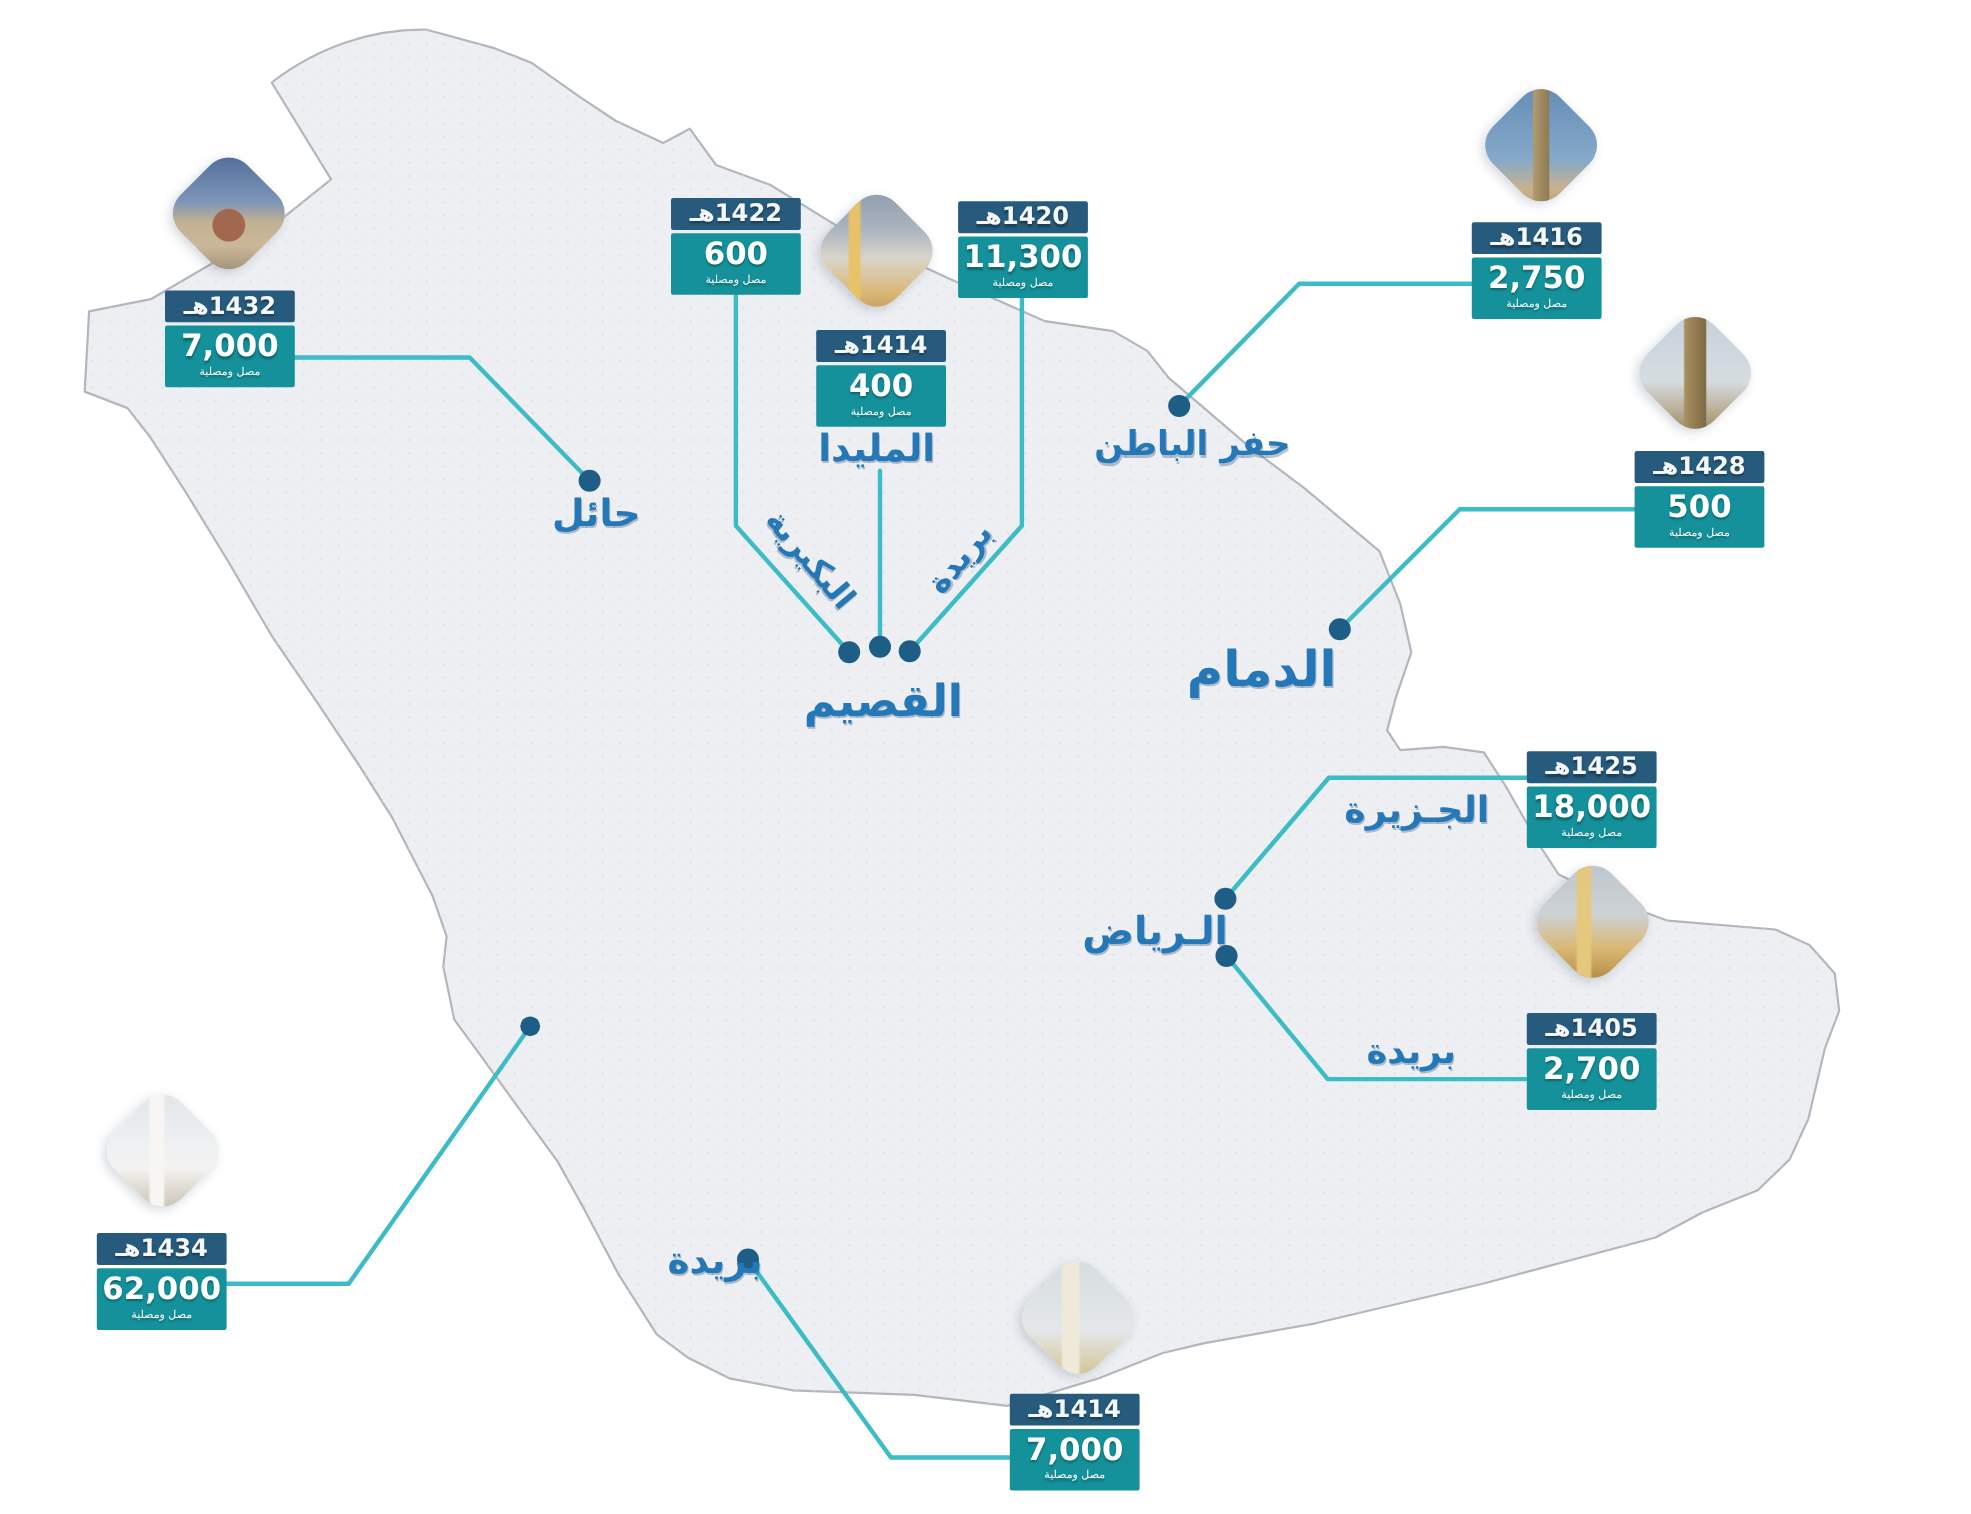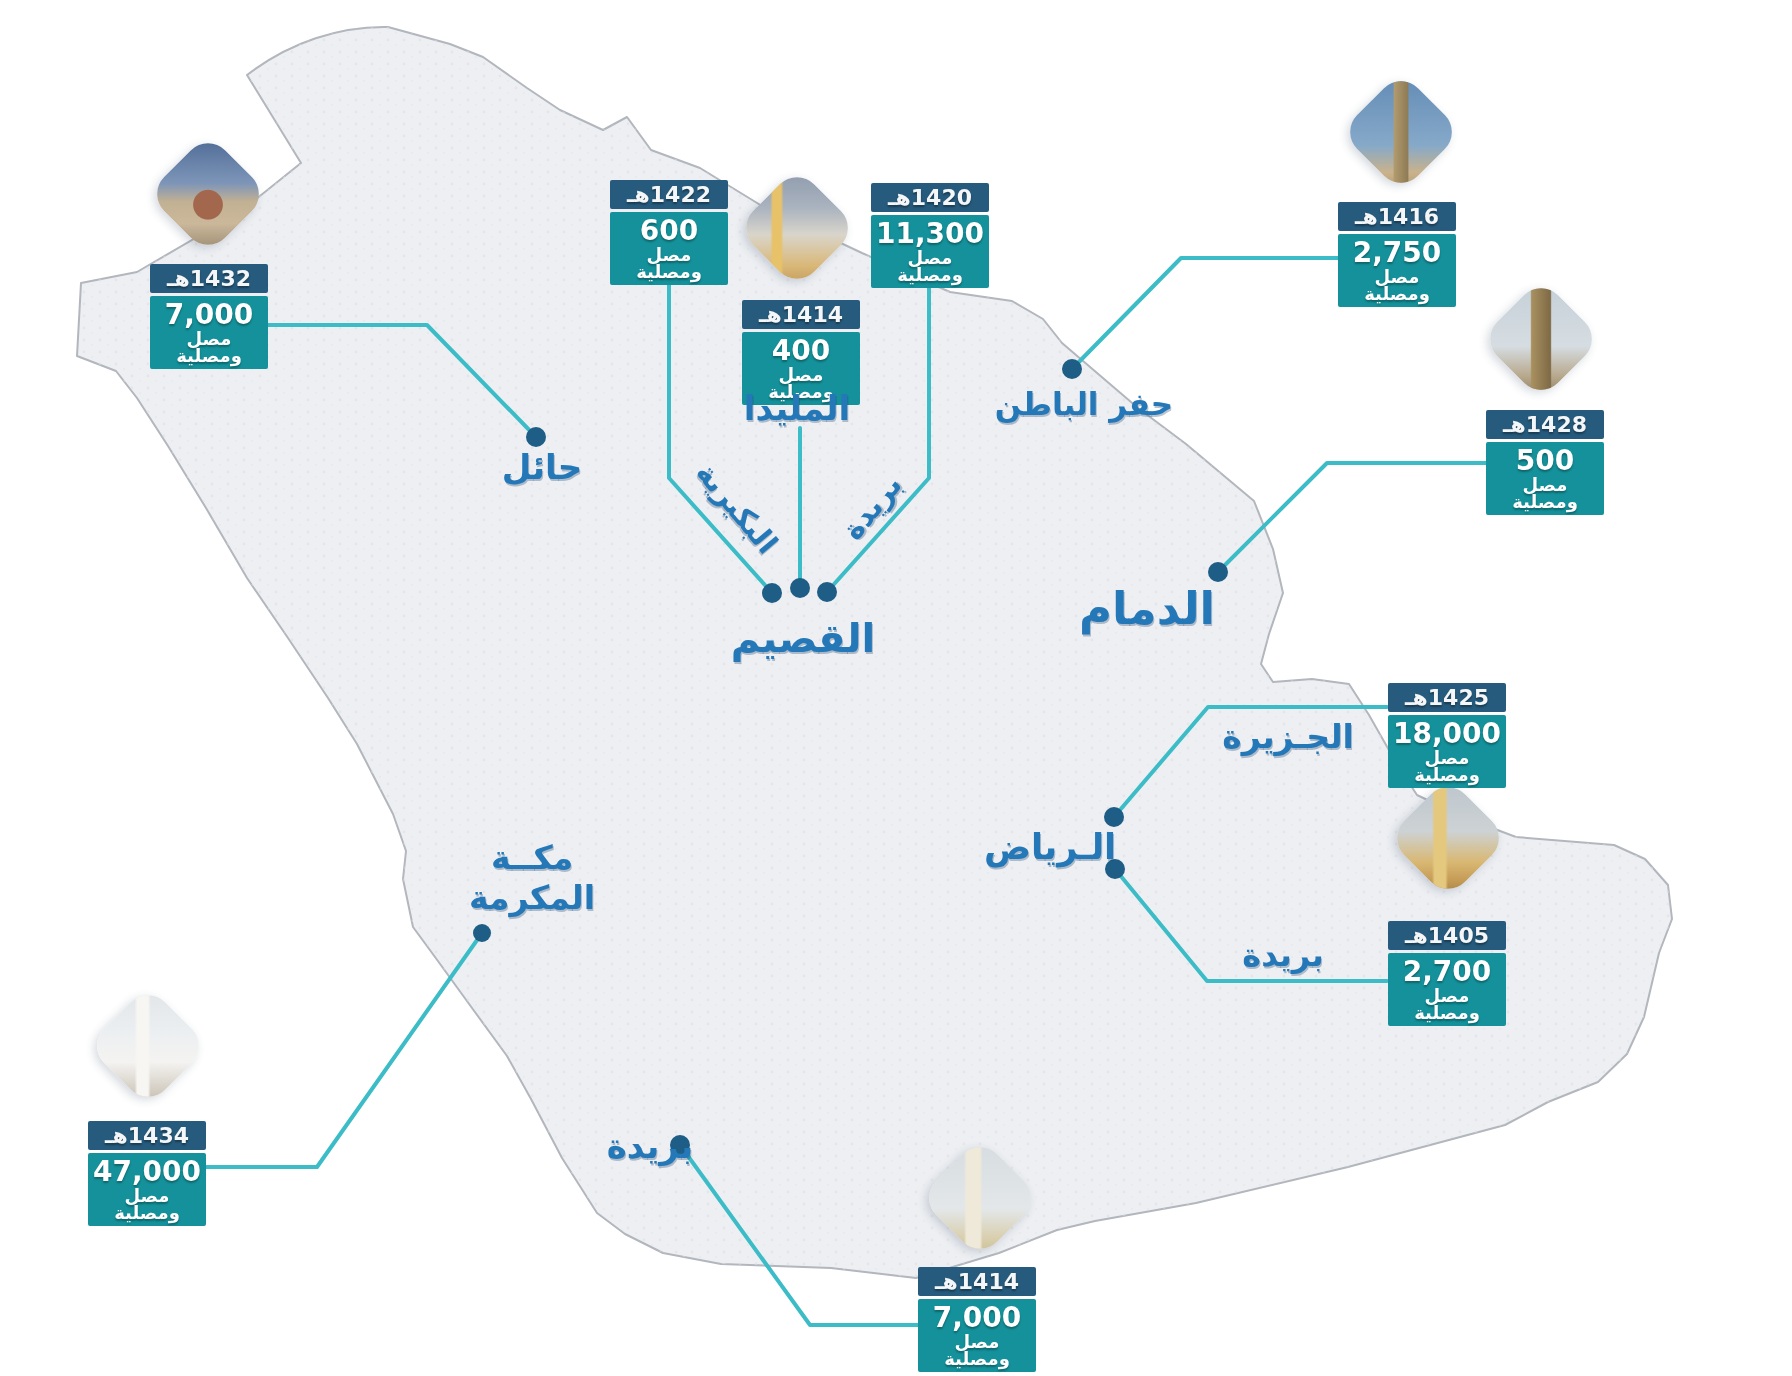--- a/index.html
+++ b/index.html
@@ -14,21 +14,21 @@
   .card-year{
     background:#265b7d;color:#f4f6f8;font-weight:bold;font-size:22px;
     line-height:27px;border-radius:2px;padding:1px 4px;
     text-shadow:0 2px 2px rgba(0,0,0,.35);margin-bottom:3px;
   }
   .card-body{
     background:#14919a;color:#ffffff;border-radius:2px;padding:3px 4px 5px;
     text-shadow:0 2px 2px rgba(0,0,0,.3);
   }
   .card-value{font-weight:bold;font-size:28px;line-height:31px;}
-  .card-unit{font-weight:bold;font-size:18px;line-height:17px;}
+  .card-unit{font-weight:normal;font-size:10px;line-height:17px;}
 
   
   .city{
     position:absolute;color:#2478b7;font-weight:bold;white-space:nowrap;
     transform:translate(-50%,-50%);
     text-shadow:1px 2px 0 rgba(27,62,105,.30);
   }
   .city.rot-cw{transform:translate(-50%,-50%) rotate(50deg);}
   .city.rot-ccw{transform:translate(-50%,-50%) rotate(-50deg);}
   .city.two-line{text-align:center;line-height:40px;}
@@ -209,21 +209,21 @@
     <div class="card-year">1405هـ</div>
     <div class="card-body">
         <div class="card-value">2,700</div>
     <div class="card-unit">مصل ومصلية</div>
       </div>
   </div>
 
   <div class="card" style="left:88px;top:1121px">
     <div class="card-year">1434هـ</div>
     <div class="card-body">
-        <div class="card-value">47,000</div>
+        <div class="card-value">62,000</div>
     <div class="card-unit">مصل ومصلية</div>
       </div>
   </div>
 
   <div class="card" style="left:918px;top:1267px">
     <div class="card-year">1414هـ</div>
     <div class="card-body">
         <div class="card-value">7,000</div>
     <div class="card-unit">مصل ومصلية</div>
       </div>
@@ -232,19 +232,15 @@
   <div class="city" style="left:542px;top:467px;font-size:34px">حائل</div>
   <div class="city" style="left:797px;top:408px;font-size:34px">المليدا</div>
   <div class="city rot-cw" style="left:737px;top:508px;font-size:29px">البكيرية</div>
   <div class="city rot-ccw" style="left:872px;top:507px;font-size:29px">بريدة</div>
   <div class="city" style="left:803px;top:638px;font-size:40px">القصيم</div>
   <div class="city" style="left:1084px;top:404px;font-size:31px">حفر الباطن</div>
   <div class="city" style="left:1147px;top:608px;font-size:45px">الدمام</div>
   <div class="city" style="left:1288px;top:736px;font-size:33px">الجـزيرة</div>
   <div class="city" style="left:1050px;top:847px;font-size:35px">الـرياض</div>
   <div class="city" style="left:1283px;top:955px;font-size:32px">بريدة</div>
-  <div class="city two-line" style="left:532px;top:878px;font-size:33px">
-    <div>مكــة</div>
-    <div>المكرمة</div>
-  </div>
   <div class="city" style="left:650px;top:1146px;font-size:34px">بريدة</div>
 
 </div>
 
 </body></html>

